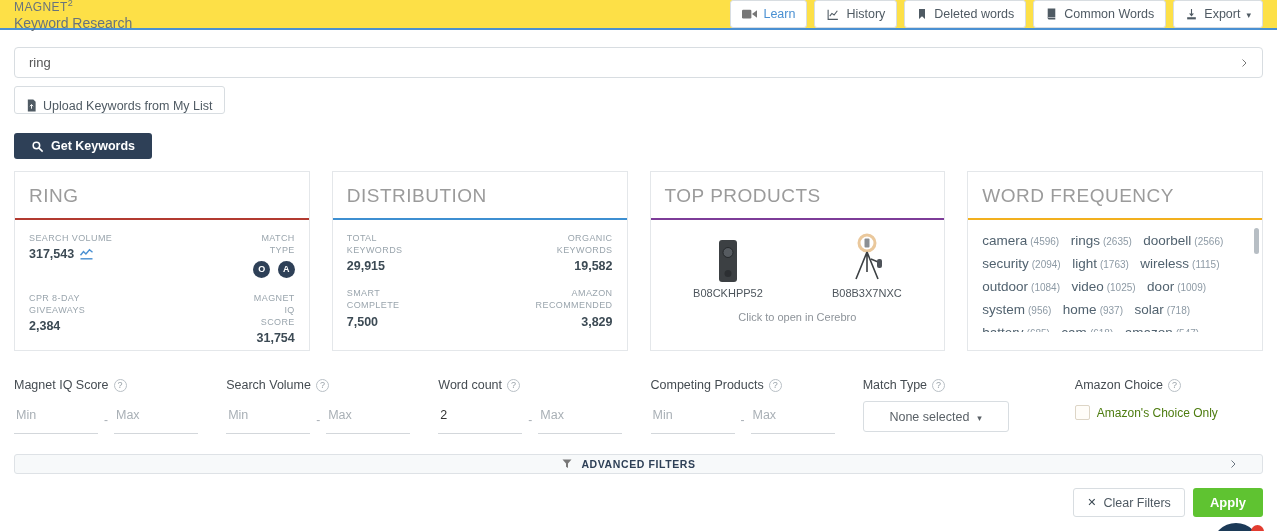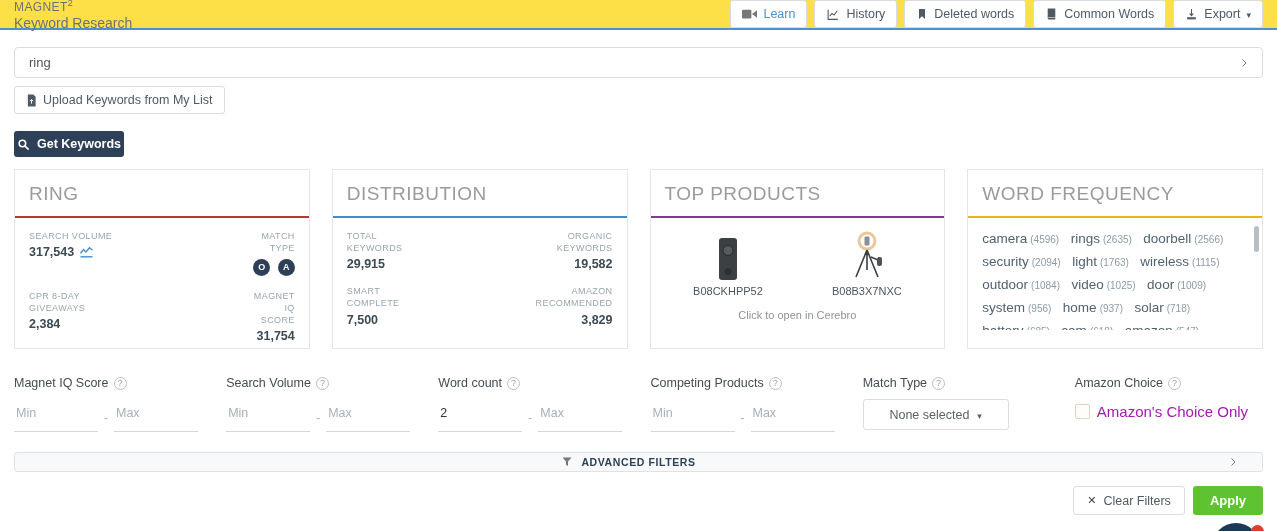--- a/index.html
+++ b/index.html
@@ -24,25 +24,25 @@
     background:repeating-linear-gradient(180deg,#c8412f 0 1.6px,#fff 1.6px 3.2px); }
   .flag::before { content:""; position:absolute; left:0; top:0; width:7px; height:6px; background:#33406e; }
   .caret::after { content:"▾"; font-size:9px; color:currentColor; }
   
   main { padding:0 14px; }
   .search-row { margin-top:17px; height:31px; border:1px solid #d8dde1; border-radius:4px;
     display:flex; align-items:center; padding:0 12px; background:#fff; }
   .search-row input { flex:1; border:none; outline:none; font-size:13px; color:#555;
     font-family:inherit; background:transparent; }
   .chev { color:#777; display:inline-flex; }
-  .upload-btn { margin-top:8px; height:28px; display:inline-flex; align-items:center; gap:6px;
-    background:#fff; border:1px solid #d8dde1; border-radius:3px; padding:4px 11px;
+  .upload-btn { margin-top:8px; height:28px; display:inline-flex; align-items:flex-start; gap:6px;
+    background:#fff; border:1px solid #d8dde1; border-radius:3px; padding:12px 11px;
     font-size:12.5px; color:#4f5a63; cursor:pointer; font-family:inherit; }
   .get-keywords { margin-top:17px; background:var(--navy,#2e4057); color:#fff; border:none;
-    border-radius:3px; height:26px; padding:0 3px; display:inline-flex; align-items:center;
+    border-radius:3px; height:26px; padding:0 17px; display:inline-flex; align-items:center;
     gap:7px; font-size:12.5px; font-weight:600; cursor:pointer; font-family:inherit; }
   
   .panels { margin-top:12px; display:grid; grid-template-columns:repeat(4,1fr); gap:22px; }
   .panel { border:1px solid #e4e7ea; height:180px; background:#fff; position:relative; overflow:hidden; }
   .panel h2 { margin:0; padding:13px 14px 11px; font-size:19px; font-weight:400; color:#9b9b9b;
     letter-spacing:.5px; border-bottom:2px solid transparent; }
   .panel.acc-ring h2 { border-color:var(--accent-ring,#b23a30); }
   .panel.acc-dist h2 { border-color:var(--accent-distribution,#3d8fd1); }
   .panel.acc-prod h2 { border-color:var(--accent-products,#7d3c98); }
   .panel.acc-freq h2 { border-color:var(--accent-frequency,#f2b01e); }
@@ -92,21 +92,21 @@
   .range { display:flex; align-items:center; gap:6px; margin-top:13px; }
   .range input { width:84px; border:0; border-bottom:1px solid #d3d7db; padding:3px 2px 11px;
     font-size:12.5px; color:#333; outline:none; font-family:inherit; background:transparent; }
   .range input::placeholder { color:#a9b0b6; }
   .range .dash { color:#a9b0b6; font-size:12px; }
   .dropdown { margin-top:9px; width:146px; height:31px; border:1px solid #d8dde1; border-radius:3px;
     display:flex; align-items:center; justify-content:center; gap:8px; font-size:12.5px;
     color:#5a6167; cursor:pointer; background:#fff; }
   .checkbox-row { margin-top:13px; display:flex; align-items:center; gap:7px; cursor:pointer; }
   .checkbox { width:15px; height:15px; border:1px solid #ddd5c6; border-radius:2px; background:#fffdf9; flex:none; }
-  .checkbox-label { font-size:15px; color:#a21caf; white-space:nowrap; }
+  .checkbox-label { font-size:12px; color:#4d7c0f; white-space:nowrap; }
   
   .advanced-bar { margin-top:20px; height:20px; background:#f7f9fa; border:1px solid #dee2e6;
     border-radius:3px; display:flex; align-items:center; gap:8px; padding:0 23px;
     color:var(--navy,#2e4057); cursor:pointer; }
   .advanced-label { font-size:10.5px; font-weight:700; letter-spacing:.6px; }
   .advanced-bar .chev { margin-left:auto; }
   .footer-actions { margin-top:14px; display:flex; justify-content:flex-end; gap:8px; }
   .clear-btn { height:29px; border:1px solid #d8dde1; background:#fff; border-radius:3px;
     padding:0 13px; font-size:12.5px; color:#4f5a63; display:inline-flex; align-items:center;
     gap:7px; cursor:pointer; font-family:inherit; }

